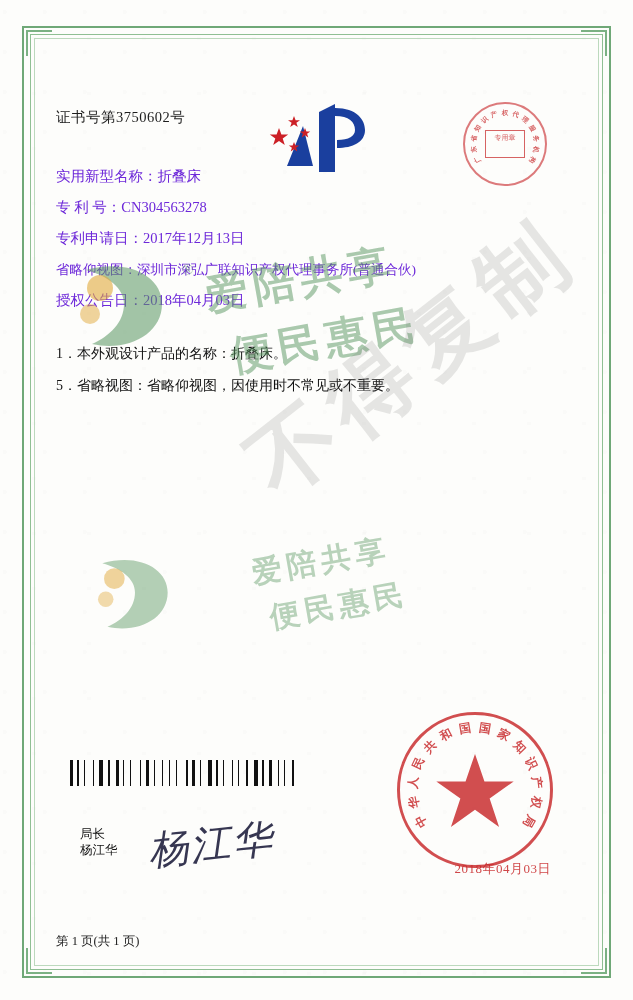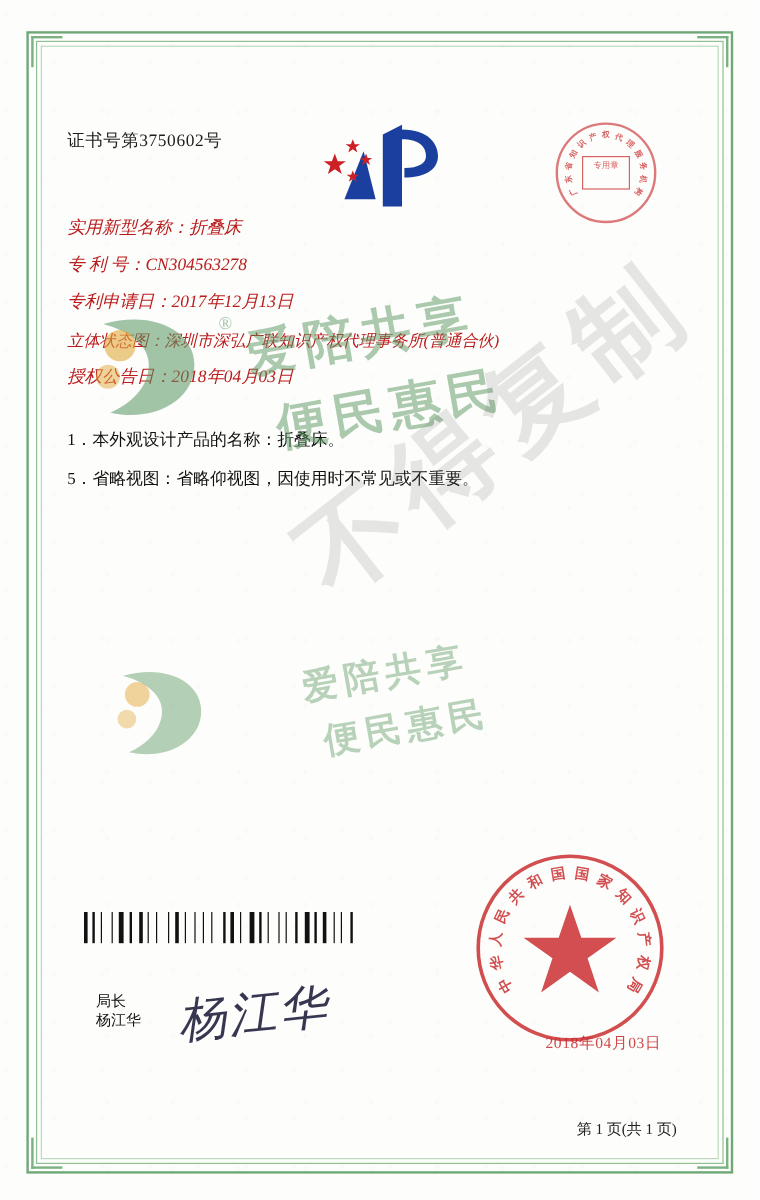--- a/index.html
+++ b/index.html
@@ -92,23 +92,22 @@
     text-align: center;
     font-size: 27px;
     font-weight: bold;
     letter-spacing: 3px;
     color: #141414;
     margin-top: 72px;
     font-family: "Liberation Serif", "DejaVu Serif", serif;
   }
 
   .fields {
-    margin-top: 48px;
-    color: #b91c1c;
-    font-style: italic;
+    margin-top: 34px;
+    color: #6d28d9;
   }
   .field-row {
     font-size: 14.5px;
     line-height: 31px;
     white-space: nowrap;
   }
   .field-row.small { font-size: 13.5px; }
 
   .clauses {
     margin-top: 22px;
@@ -155,23 +154,23 @@
     font-family: "Liberation Serif", "DejaVu Serif", serif;
     font-style: italic;
     transform: rotate(-6deg);
     opacity: .88;
     letter-spacing: 2px;
   }
 
   .page-footer {
     position: absolute;
     left: 0;
-    right: 13px;
+    right: 3px;
     bottom: 4px;
-    text-align: right;
+    text-align: left;
     font-size: 12.5px;
     color: #222;
   }
 
   
   .seal-main {
     position: absolute;
     right: 24px;
     bottom: 86px;
     width: 156px;
@@ -360,21 +359,21 @@
       <div class="field-row">
         <span>实用新型名称：</span><span>折叠床</span>
       </div>
       <div class="field-row">
         <span>专 利 号：</span><span>CN304563278</span>
       </div>
       <div class="field-row">
         <span>专利申请日：</span><span>2017年12月13日</span>
       </div>
       <div class="field-row small">
-        <span>立体状态图：</span><span>深圳市深弘广联知识产权代理事务所(普通合伙)</span>
+        <span>省略仰视图：</span><span>深圳市深弘广联知识产权代理事务所(普通合伙)</span>
       </div>
       <div class="field-row">
         <span>授权公告日：</span><span>2018年04月03日</span>
       </div>
     </div>
 
     <div class="clauses">
       <div class="clause">1．本外观设计产品的名称：折叠床。</div>
       <div class="clause">5．省略视图：省略仰视图，因使用时不常见或不重要。</div>
     </div>

